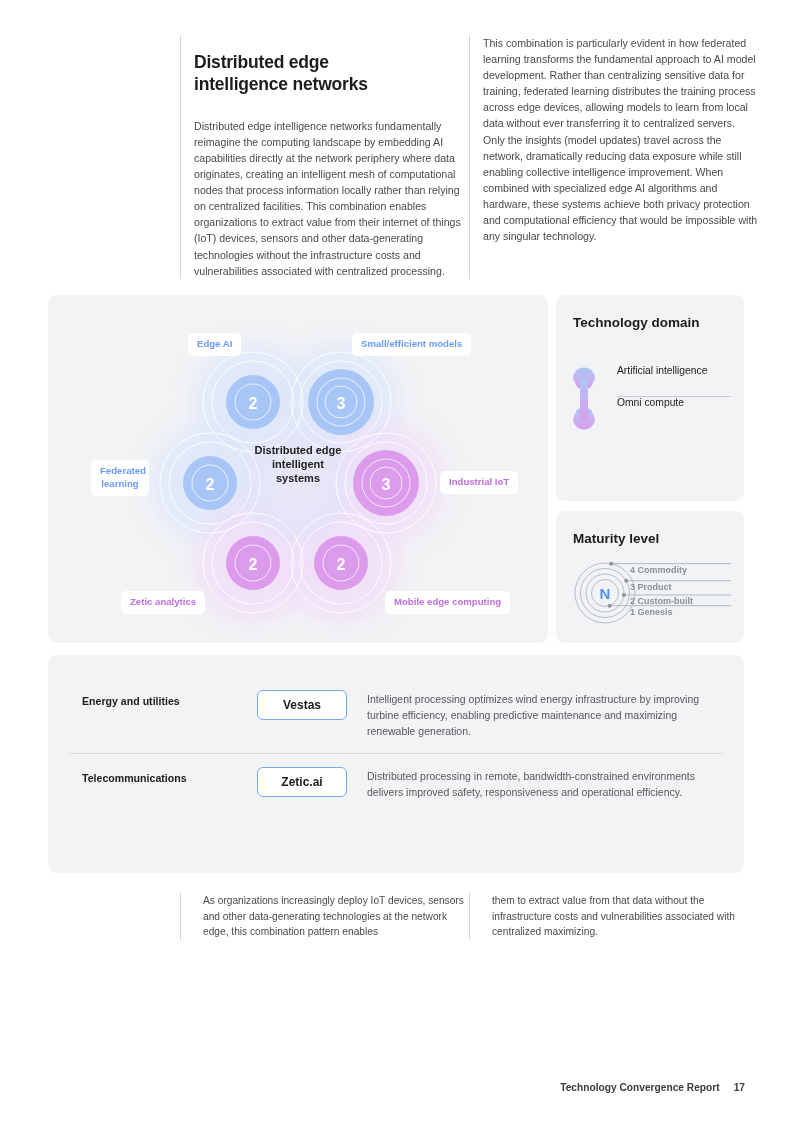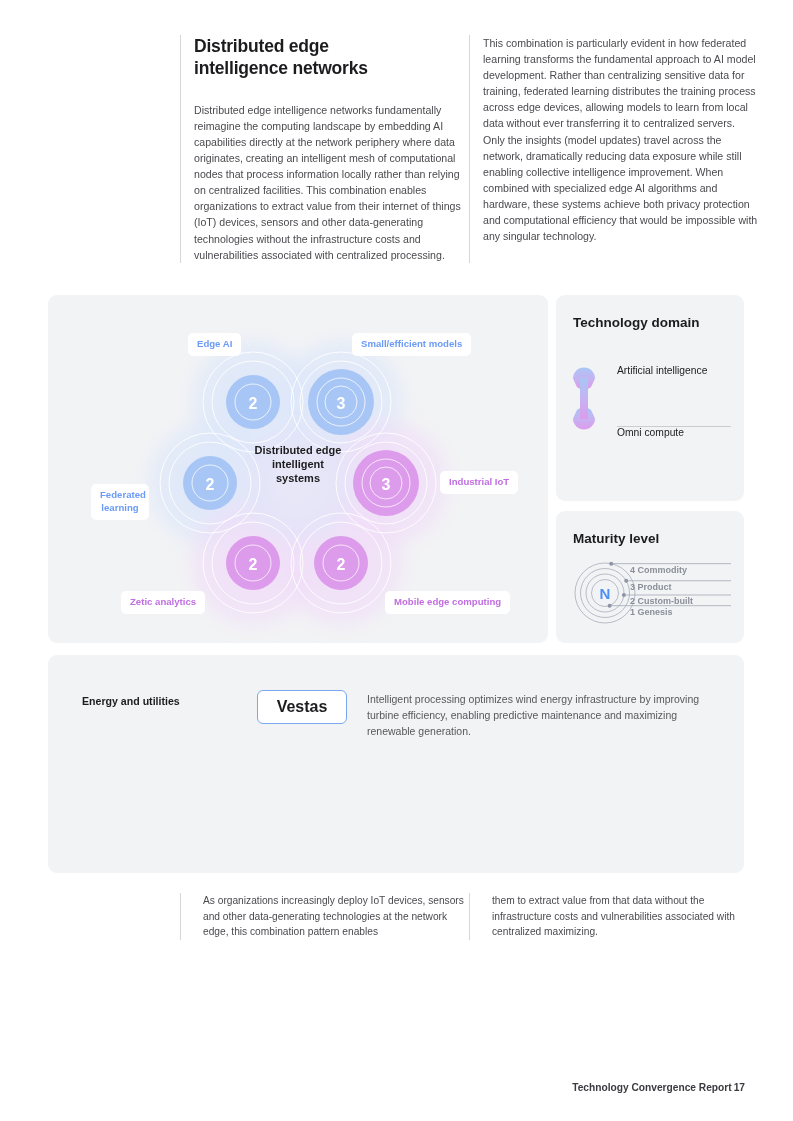--- a/index.html
+++ b/index.html
@@ -28,21 +28,21 @@
     border-left: 1px solid #d4d6da;
     width: 289px;
   }
   .intro-col.right { padding-left: 13px; }
   .intro-title {
     font-size: 17.5px;
     font-weight: bold;
     line-height: 1.28;
     letter-spacing: -0.2px;
     color: #1c1c1e;
-    margin: 0 0 22px 0;
+    margin: 16px 0 22px 0;
     max-width: 230px;
   }
   .intro-body {
     font-size: 10.6px;
     line-height: 1.52;
     color: #4a4a4f;
     margin: 0;
   }
 
   
@@ -110,21 +110,21 @@
   }
   .legend-rows {
     margin-left: 44px;
   }
   .legend-row {
     height: 31px;
     display: flex;
     font-size: 10.3px;
     color: #1c1c1e;
   }
-  .legend-row.second { border-top: 1px solid #c9ccd2; margin-top: 30px; }
+  .legend-row.second { border-top: 1px solid #c9ccd2; }
 
   
   #maturity-vis {
     position: absolute;
     left: 12px; top: 44px;
     width: 164px; height: 76px;
   }
 
   
   #table-inner {
@@ -158,21 +158,21 @@
     font-weight: bold;
     color: #1c1c1e;
     padding-top: 5px;
   }
   .company-btn {
     display: inline-block;
     background: #ffffff;
     border: 1.3px solid #7aa7f0;
     border-radius: 6px;
     padding: 7px 13px;
-    font-size: 16px;
+    font-size: 12px;
     font-weight: bold;
     color: #1c1c1e;
     text-align: center;
     min-width: 90px;
   }
   .cell-outcome {
     font-size: 10.5px;
     line-height: 1.5;
     color: #58585d;
     padding-top: 2px;
@@ -195,21 +195,21 @@
   }
 
   
   #footer {
     position: absolute;
     right: 48px; bottom: 28px;
     font-size: 10.2px;
     font-weight: bold;
     color: #3a3a3f;
     display: flex;
-    gap: 2px;
+    gap: 14px;
     align-items: baseline;
   }
 </style>
 </head>
 <body>
 
 <div class="intro">
   <div class="intro-col left">
     <h1 class="intro-title">Distributed edge intelligence networks</h1>
     <p class="intro-body">Distributed edge intelligence networks fundamentally reimagine the computing landscape by embedding AI capabilities directly at the network periphery where data originates, creating an intelligent mesh of computational nodes that process information locally rather than relying on centralized facilities. This combination enables organizations to extract value from their internet of things (IoT) devices, sensors and other data-generating technologies without the infrastructure costs and vulnerabilities associated with centralized processing.</p>
@@ -274,21 +274,21 @@
         <circle cx="205" cy="268" r="18" fill="none" stroke="#ffffff" stroke-opacity="0.75" stroke-width="1"></circle>
         <text x="205" y="274.5" text-anchor="middle" fill="#ffffff" font-family="&quot;Liberation Sans&quot;, sans-serif" font-size="16" font-weight="bold">2</text>
         <circle cx="293" cy="268" r="27" fill="#dd9bec"></circle>
         <circle cx="293" cy="268" r="18" fill="none" stroke="#ffffff" stroke-opacity="0.75" stroke-width="1"></circle>
         <text x="293" y="274.5" text-anchor="middle" fill="#ffffff" font-family="&quot;Liberation Sans&quot;, sans-serif" font-size="16" font-weight="bold">2</text>
       </svg>
     <div class="center-label">Distributed edge intelligent systems</div>
     <div id="bubble-labels">
         <div class="node-label ai" style="left: 140px; top: 38px;">Edge AI</div>
         <div class="node-label ai" style="left: 304px; top: 38px;">Small/efficient models</div>
-        <div class="node-label ai wrap" style="left: 43px; top: 165px; margin-top: 24px;">Federated learning</div>
+        <div class="node-label ai wrap" style="left: 43px; top: 165px;">Federated learning</div>
         <div class="node-label omni" style="left: 392px; top: 176px;">Industrial IoT</div>
         <div class="node-label omni" style="left: 73px; top: 296px;">Zetic analytics</div>
         <div class="node-label omni" style="left: 337px; top: 296px;">Mobile edge computing</div>
       </div>
   </div>
 </div>
 
 <div class="card" id="legend-card">
   <div class="card-title">Technology domain</div>
   <div id="legend-items">
@@ -344,20 +344,27 @@
   <div id="table-inner">
 
     <div class="tbl-row">
       <div class="c-industry cell-industry">Energy and utilities</div>
       <div class="c-company">
         <span class="company-btn">Vestas</span>
       </div>
       <div class="c-outcome cell-outcome">Intelligent processing optimizes wind energy infrastructure by improving turbine efficiency, enabling predictive maintenance and maximizing renewable generation.</div>
     </div>
 
+    <div class="tbl-row">
+      <div class="c-industry cell-industry">Telecommunications</div>
+      <div class="c-company">
+        <span class="company-btn">Zetic.ai</span>
+      </div>
+      <div class="c-outcome cell-outcome">Distributed processing in remote, bandwidth-constrained environments delivers improved safety, responsiveness and operational efficiency.</div>
+    </div>
   </div>
 </div>
 
 <div class="bottom-note">
   <div class="bottom-col">As organizations increasingly deploy IoT devices, sensors and other data-generating technologies at the network edge, this combination pattern enables</div>
   <div class="bottom-col">them to extract value from that data without the infrastructure costs and vulnerabilities associated with centralized maximizing.</div>
 </div>
 
 <div id="footer">
   <span>Technology Convergence Report</span>

